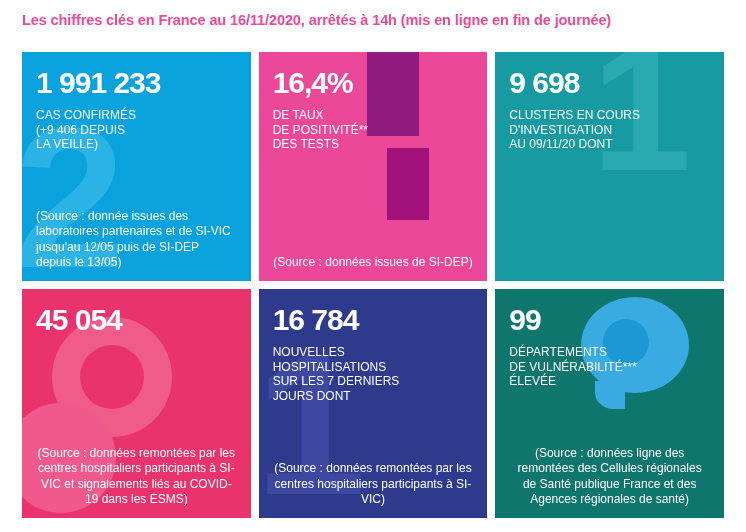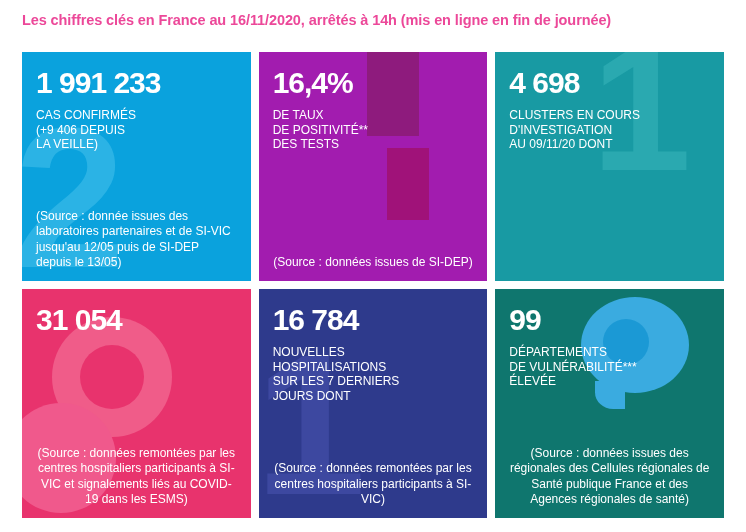--- a/index.html
+++ b/index.html
@@ -75,21 +75,21 @@
     margin-top: auto;
     font-size: 12px;
     line-height: 1.3;
     z-index: 2;
   }
   .source.center { text-align: center; }
 
   
   .c1 { background: #0aa2dd; }
   .c1 .ghost { color: #2bb3e5; font-size: 200px; left: -8px; top: 66px; }
-  .c2 { background: #a21caf; }
+  .c2 { background: #ec4899; }
   .c3 { background: #189aa3; }
   .c3 .ghost { color: #2aa9b0; font-size: 180px; left: 96px; top: -16px; }
   .c4 { background: #e8336d; }
   .c5 { background: #2e3a8c; }
   .c5 .ghost { color: #3d48a0; font-size: 200px; left: -4px; top: 56px; }
   .c6 { background: #0f766e; }
 
   
   .shape-rect-1 {
     position: absolute; z-index: 1;
@@ -167,33 +167,33 @@
       <div class="label">
         <div>DE TAUX</div>
         <div>DE POSITIVITÉ**</div>
         <div>DES TESTS</div>
       </div>
       <div class="source center">(Source : données issues de SI-DEP)</div>
     </div>
 
     <div class="card c3">
       <div class="ghost">1</div>
-      <div class="big">4 698</div>
+      <div class="big">9 698</div>
       <div class="label">
         <div>CLUSTERS EN COURS</div>
         <div>D'INVESTIGATION</div>
         <div>AU 09/11/20 DONT</div>
       </div>
     </div>
 
     <div class="card c4">
       <div class="shape-circle-4"></div>
       <div class="shape-circle-4b"></div>
       <div class="shape-circle-4c"></div>
-      <div class="big">31 054</div>
+      <div class="big">45 054</div>
       <div class="source center">(Source : données remontées par les centres hospitaliers participants à SI-VIC et signalements liés au COVID-19 dans les ESMS)</div>
     </div>
 
     <div class="card c5">
       <div class="ghost">1</div>
       <div class="big">16 784</div>
       <div class="label">
         <div>NOUVELLES</div>
         <div>HOSPITALISATIONS</div>
         <div>SUR LES 7 DERNIERS</div>
@@ -204,17 +204,17 @@
 
     <div class="card c6">
       <div class="shape-bubble-6"></div>
       <div class="shape-bubble-6b"></div>
       <div class="big">99</div>
       <div class="label">
         <div>DÉPARTEMENTS</div>
         <div>DE VULNÉRABILITÉ***</div>
         <div>ÉLEVÉE</div>
       </div>
-      <div class="source center">(Source : données issues des régionales des Cellules régionales de Santé publique France et des Agences régionales de santé)</div>
+      <div class="source center">(Source : données ligne des remontées des Cellules régionales de Santé publique France et des Agences régionales de santé)</div>
     </div>
 
   </div>
 </div>
 
 </body></html>

